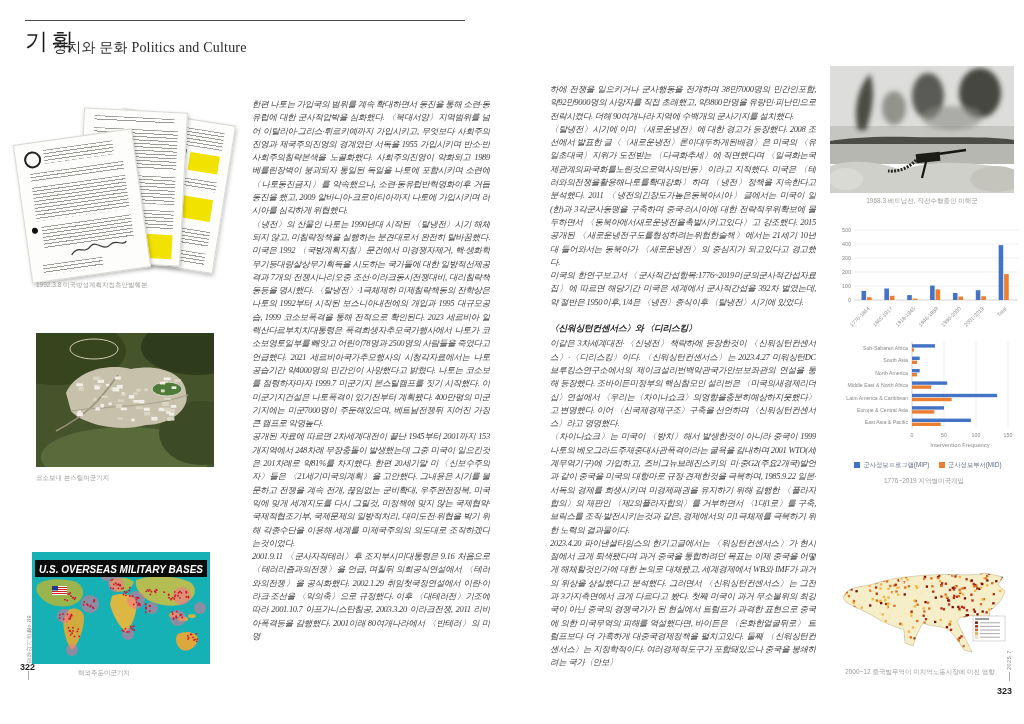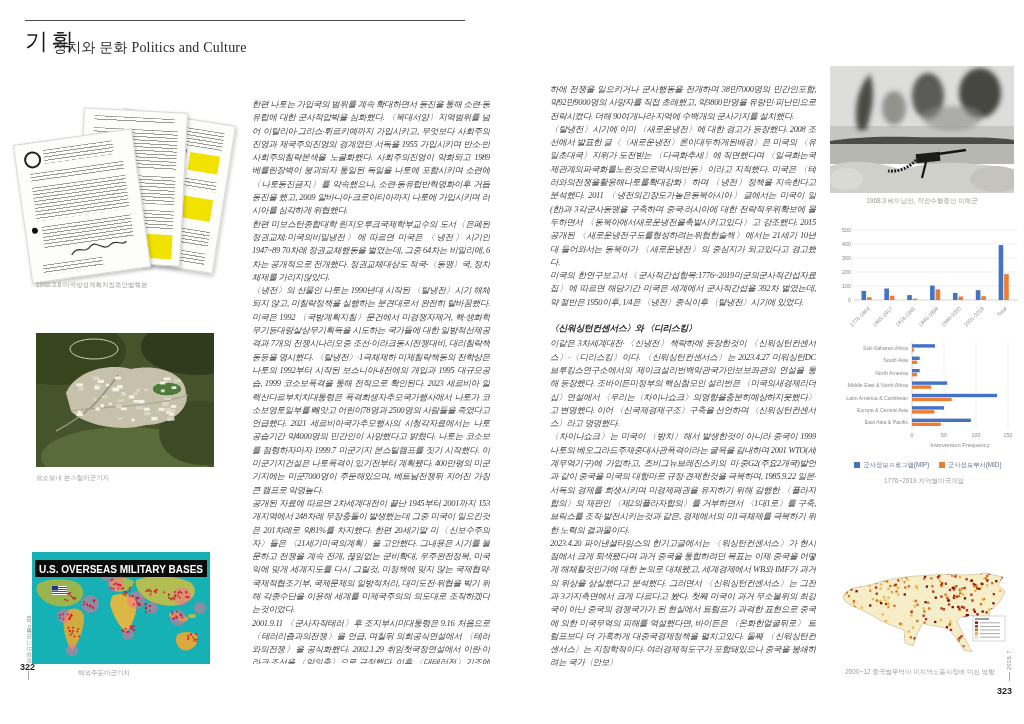--- a/index.html
+++ b/index.html
@@ -151,21 +151,21 @@
           <rect x="65.5255937576294" y="62.64186429977417" width="6.1323747634887695" height="2.2815747261047363" fill="#d9d5c2"></rect>
           <rect x="61.71283960342407" y="46.72464483976364" width="6.294784784317017" height="3.243943691253662" fill="#f2f0e6"></rect>
           <rect x="128.3723020553589" y="64.76361131668091" width="6.583666801452637" height="2.201697826385498" fill="#d9d5c2"></rect>
           <rect x="107.76439547538757" y="74.63790225982666" width="6.003385543823242" height="3.110793113708496" fill="#f2f0e6"></rect>
           <rect x="97.2883129119873" y="67.00609683990479" width="6.198392868041992" height="2.691817283630371" fill="#f2f0e6"></rect>
         </g>
     </svg>
   </div>
   <div class="abs caption" style="left:36px;top:474px;width:190px;">코소보내 본스틸미군기지</div>
 
-  <div class="abs fig" style="left:32px;top:552px;width:178px;height:112px;">
+  <div class="abs fig" style="left:32px;top:552px;width:178px;height:112px;font-style:italic;">
     <svg width="178" height="112" viewBox="0 0 178 112">
       <rect width="178" height="112" fill="#16b1b4"></rect>
 
       <path d="M6,32 C14,26 32,26 44,30 C52,34 54,44 46,50 C38,56 24,56 14,50 C6,44 2,38 6,32 Z" fill="#9ab54d"></path>
       <path d="M36,58 C44,54 52,58 52,66 C52,78 46,92 40,98 C34,92 30,74 32,66 Z" fill="#d2ab3f"></path>
       <path d="M78,28 C88,24 98,26 102,30 C100,36 94,40 86,40 C80,38 76,32 78,28 Z" fill="#a8bd50"></path>
       <path d="M80,44 C90,40 102,42 104,50 C106,60 100,74 94,80 C88,76 80,62 78,52 Z" fill="#ddb743"></path>
       <path d="M104,28 C120,22 146,24 158,30 C166,36 164,46 154,50 C146,56 130,54 120,50 C110,46 102,36 104,28 Z" fill="#b3bd52"></path>
       <ellipse cx="142" cy="63" rx="5" ry="2.5" fill="#c9b345"></ellipse>
       <ellipse cx="151" cy="67" rx="5" ry="2.5" fill="#c9b345"></ellipse>
@@ -352,21 +352,20 @@
       </g>
 
       <rect x="3" y="8" width="172" height="17" fill="#0b0b0b"></rect>
       <text x="89" y="20.5" text-anchor="middle" fill="#ffffff" font-family="Liberation Sans, sans-serif" font-weight="bold" font-size="10" textLength="164" lengthAdjust="spacingAndGlyphs">U.S. OVERSEAS MILITARY BASES</text>
     </svg>
   </div>
   <div class="abs caption" style="left:78px;top:669px;width:150px;">해외주둔미군기지</div>
 
   <div id="left-text" class="abs textcol">
     <p>한편 나토는 가입국의 범위를 계속 확대하면서 동진을 통해 소련·동유럽에 대한 군사적압박을 심화했다. 〈북대서양〉지역범위를 넘어 이탈리아·그리스·튀르키예까지 가입시키고, 무엇보다 사회주의진영과 제국주의진영의 경계였던 서독을 1955 가입시키며 반소·반사회주의침략본색을 노골화했다. 사회주의진영이 약화되고 1989 베를린장벽이 붕괴되자 통일된 독일을 나토에 포함시키며 소련에 〈나토동진금지〉를 약속했으나, 소련·동유럽반혁명화이후 거듭 동진을 했고, 2009 알바니아·크로아티아까지 나토에 가입시키며 러시아를 심각하게 위협했다.</p>
-    <p>한편 미보스턴종합대학 린지오루크국제학부교수의 도서〈은폐된정권교체:미국의비밀냉전〉에 따르면 미국은 〈냉전〉시기인 1947~89 70차례 정권교체행동을 벌였는데, 그중 64차는 비밀리에, 6차는 공개적으로 전개했다. 정권교체대상도 적국-〈동맹〉국, 정치체제를 가리지않았다.</p>
     <p>〈냉전〉의 산물인 나토는 1990년대 시작된 〈탈냉전〉시기 해체되지 않고, 미침략정책을 실행하는 분견대로서 완전히 탈바꿈했다. 미국은 1992 〈국방계획지침〉문건에서 미경쟁자제거, 핵·생화학무기등대량살상무기획득을 시도하는 국가들에 대한 일방적선제공격과 7개의 전쟁시나리오중 조선·이라크동시전쟁대비, 대리침략책동등을 명시했다. 〈탈냉전〉·1극체제하 미제침략책동의 잔학상은 나토의 1992부터 시작된 보스니아내전에의 개입과 1995 대규모공습, 1999 코소보폭격을 통해 전적으로 확인된다. 2023 세르비아 알렉산다르부치치대통령은 폭격희생자추모국가행사에서 나토가 코소보영토일부를 빼앗고 어린이78명과 2500명의 사람들을 죽였다고 언급했다. 2021 세르비아국가추모행사의 시청각자료에서는 나토공습기간 약4000명의 민간인이 사망했다고 밝혔다. 나토는 코소보를 점령하자마자 1999.7 미군기지 본스틸캠프를 짓기 시작했다. 이미군기지건설은 나토폭격이 있기전부터 계획됐다. 400만평의 미군기지에는 미군7000명이 주둔해있으며, 베트남전쟁뒤 지어진 가장 큰 캠프로 악명높다.</p>
     <p>공개된 자료에 따르면 2차세계대전이 끝난 1945부터 2001까지 153개지역에서 248차례 무장충돌이 발생했는데 그중 미국이 일으킨것은 201차례로 약81%를 차지했다. 한편 20세기말 미〈신보수주의자〉들은 〈21세기미국의계획〉을 고안했다. 그내용은 시기를 불문하고 전쟁을 계속 전개, 끊임없는 군비확대, 우주완전정복, 미국익에 맞게 세계지도를 다시 그릴것, 미정책에 맞지 않는 국제협약·국제적협조기부, 국제문제의 일방적처리, 대미도전·위협을 박기 위해 각종수단을 이용해 세계를 미제국주의의 의도대로 조작하겠다는것이었다.</p>
     <p>2001.9.11 〈군사자작테러〉후 조지부시미대통령은 9.16 처음으로 〈테러리즘과의전쟁〉을 언급, 며칠뒤 의회공식연설에서 〈테러와의전쟁〉을 공식화했다. 2002.1.29 취임첫국정연설에서 이란·이라크·조선을 〈악의축〉으로 규정했다. 이후 〈대테러전〉기조에 따라 2001.10.7 아프가니스탄침공, 2003.3.20 이라크전쟁, 2011 리비아폭격등을 감행했다. 2001이래 80여개나라에서 〈반테러〉의 미명</p>
   </div>
 
   <div class="abs edition" style="left:25px;top:612px;height:56px;">항쟁의기관차No.89</div>
   <div class="abs edition-rule" style="left:28px;top:671px;"></div>
   <div class="abs folio" style="left:20px;top:662px;">322</div>
 
   <div id="right-text" class="abs textcol">

